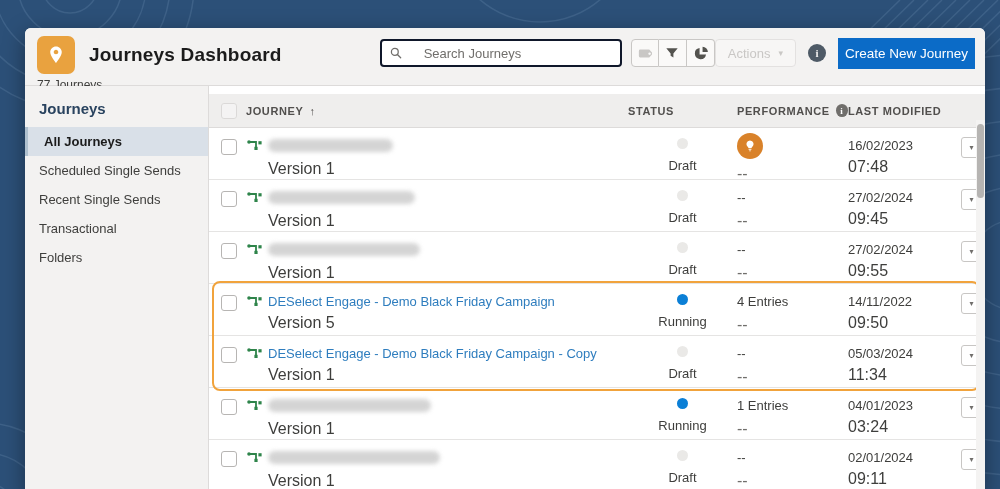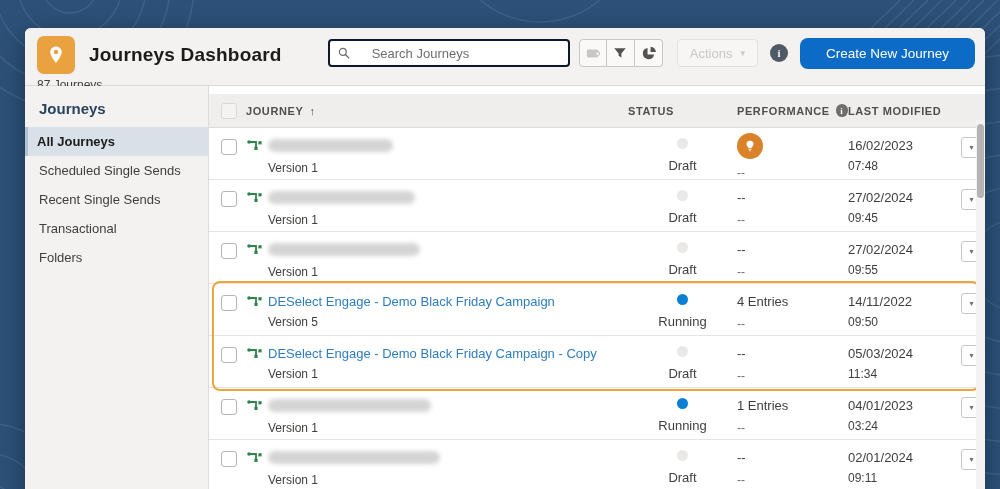--- a/index.html
+++ b/index.html
@@ -29,60 +29,60 @@
   .searchbox input { border:none; outline:none; background:transparent; font-family:"Liberation Sans",sans-serif;
     font-size:13px; color:#3E3E3C; width:100%; }
   .searchbox input::placeholder { color:#706E6B; }
 
   .btn-group { display:flex; margin-left:9px; margin-top:11px; }
   .gbtn { width:28px; height:28px; background:#FAF9F8; border:1px solid #C9C7C5; border-left-width:0;
     display:flex; align-items:center; justify-content:center; cursor:pointer; }
   .gbtn:first-child { border-left-width:1px; border-radius:4px 0 0 4px; }
   .gbtn:last-child { border-radius:0 4px 4px 0; }
 
-  .actions-btn { margin-left:14px; margin-top:11px; height:28px; padding:0 12px; background:#F7F6F5;
+  .actions-btn { margin-top:11px; height:28px; padding:0 12px; background:#F7F6F5;
     border:1px solid #E3E1E0; border-radius:4px; font-size:13px; color:#C9C7C5;
     display:flex; align-items:center; gap:8px; }
   .actions-caret { font-size:9px; color:#C9C7C5; }
 
   .info-circle { margin-left:12px; margin-top:16px; width:18px; height:18px; border-radius:50%;
     background:#4E5A66; color:#F3F2F1; font-size:11px; font-weight:bold; font-family:"Liberation Serif",serif;
     display:flex; align-items:center; justify-content:center; }
 
-  .create-btn { margin-left:12px; margin-top:10px; height:31px; padding:0 26px; background:var(--c-brand-blue,#0B6BC7);
-    color:#fff; font-size:13.5px; border:none; border-radius:8px; font-family:"Liberation Sans",sans-serif;
+  .create-btn { margin-left:12px; margin-top:10px; height:31px; padding:0 7px; background:var(--c-brand-blue,#0B6BC7);
+    color:#fff; font-size:13.5px; border:none; border-radius:0; font-family:"Liberation Sans",sans-serif;
     cursor:pointer; white-space:nowrap; }
 
   
   .body { display:flex; height:411px; }
 
   .sidebar { width:184px; background:var(--c-panel-gray,#F3F2F1); border-right:1px solid #DDDBDA; flex:none; }
   .sb-heading { padding:14px 14px 10px 14px; font-size:15px; font-weight:bold; color:#29435F; }
   .sb-item { height:29px; display:flex; align-items:center; padding-left:14px; font-size:13px; color:#3E3E3C; cursor:pointer; }
-  .sb-item.selected { background:#D9E0E8; border-left:3px solid #AFC0CE; padding-left:9px; font-weight:bold; color:#1b1b1b; }
+  .sb-item.selected { background:#D9E0E8; border-left:3px solid #AFC0CE; padding-left:16px; font-weight:bold; color:#1b1b1b; }
 
   .table-area { flex:1; background:#fff; padding-top:8px; position:relative; }
 
   .tgrid { display:grid; grid-template-columns:37px 22px 360px 109px 111px 110px 27px; }
 
   .thead { height:34px; background:#EFEEED; border-bottom:1px solid #DDDBDA; align-items:center;
     font-size:11px; font-weight:bold; color:#514F4D; letter-spacing:.6px; }
   .th-journey { grid-column:2 / 4; display:flex; align-items:flex-start; gap:6px; }
   .sort-arrow { font-size:11px; color:#514F4D; }
   .th-perf { display:flex; align-items:center; gap:6px; }
   .mini-info { width:13px; height:13px; border-radius:50%; background:#706E6B; color:#fff; font-size:9px;
     font-weight:bold; display:flex; align-items:center; justify-content:center; font-family:"Liberation Serif",serif; }
 
   .row { height:52px; border-bottom:1px solid #E5E4E3; align-items:start; padding-top:9px; background:#fff; }
   .cb { width:16px; height:16px; border:1px solid #B7B5B3; border-radius:3px; background:#fff;
     margin-left:12px; margin-top:2px; display:block; cursor:pointer; }
   .hcb { opacity:.35; margin-top:0; }
   .jicon { display:block; margin-top:1px; }
   .l1 { font-size:13px; color:#3E3E3C; line-height:17px; }
-  .l2 { font-size:12px; color:#3E3E3C; line-height:17px; margin-top:4px; }
+  .l2 { font-size:16px; color:#3E3E3C; line-height:17px; margin-top:4px; }
   .jlink { color:var(--c-link-blue,#2E7DBE); text-decoration:none; cursor:pointer; }
   .redacted-pill { display:inline-block; height:13px; border-radius:7px; background:#CACACA;
     filter:blur(2px); opacity:.8; margin-top:2px; }
   .pw-125{width:125px;} .pw-147{width:147px;} .pw-152{width:152px;} .pw-163{width:163px;} .pw-172{width:172px;}
 
   .statuscell { display:flex; align-items:center; gap:8px; margin-top:1px;flex-direction:column; }
   .status-dot { width:11px; height:11px; border-radius:50%; background:#E9E8E6; flex:none; }
   .status-dot.running { background:var(--c-running-blue,#0B7FD6); }
   .status-dot.draft { background:#EAE9E7; }
 
@@ -135,21 +135,21 @@
   <div class="topbar">
     <div class="hleft">
       <div class="hl-row">
         <div class="app-icon">
           <svg width="22" height="22" viewBox="0 0 24 24">
             <path fill="#ffffff" d="M12 2.6c-3.5 0-6.3 2.8-6.3 6.2 0 4.5 6.3 12 6.3 12s6.3-7.5 6.3-12c0-3.4-2.8-6.2-6.3-6.2zm0 8.7c-1.4 0-2.5-1.1-2.5-2.5S10.6 6.3 12 6.3s2.5 1.1 2.5 2.5-1.1 2.5-2.5 2.5z"></path>
           </svg>
         </div>
         <div class="htitle">Journeys Dashboard</div>
       </div>
-      <div class="hsub">87 Journeys</div>
+      <div class="hsub">77 Journeys</div>
     </div>
 
     <div class="searchbox">
       <svg width="14" height="14" viewBox="0 0 16 16">
         <circle cx="6.5" cy="6.5" r="4.6" fill="none" stroke="#706E6B" stroke-width="1.7"></circle>
         <line x1="10" y1="10" x2="14.4" y2="14.4" stroke="#706E6B" stroke-width="1.7" stroke-linecap="round"></line>
       </svg>
       <input type="text" placeholder="Search Journeys" style="">
     </div>
 

